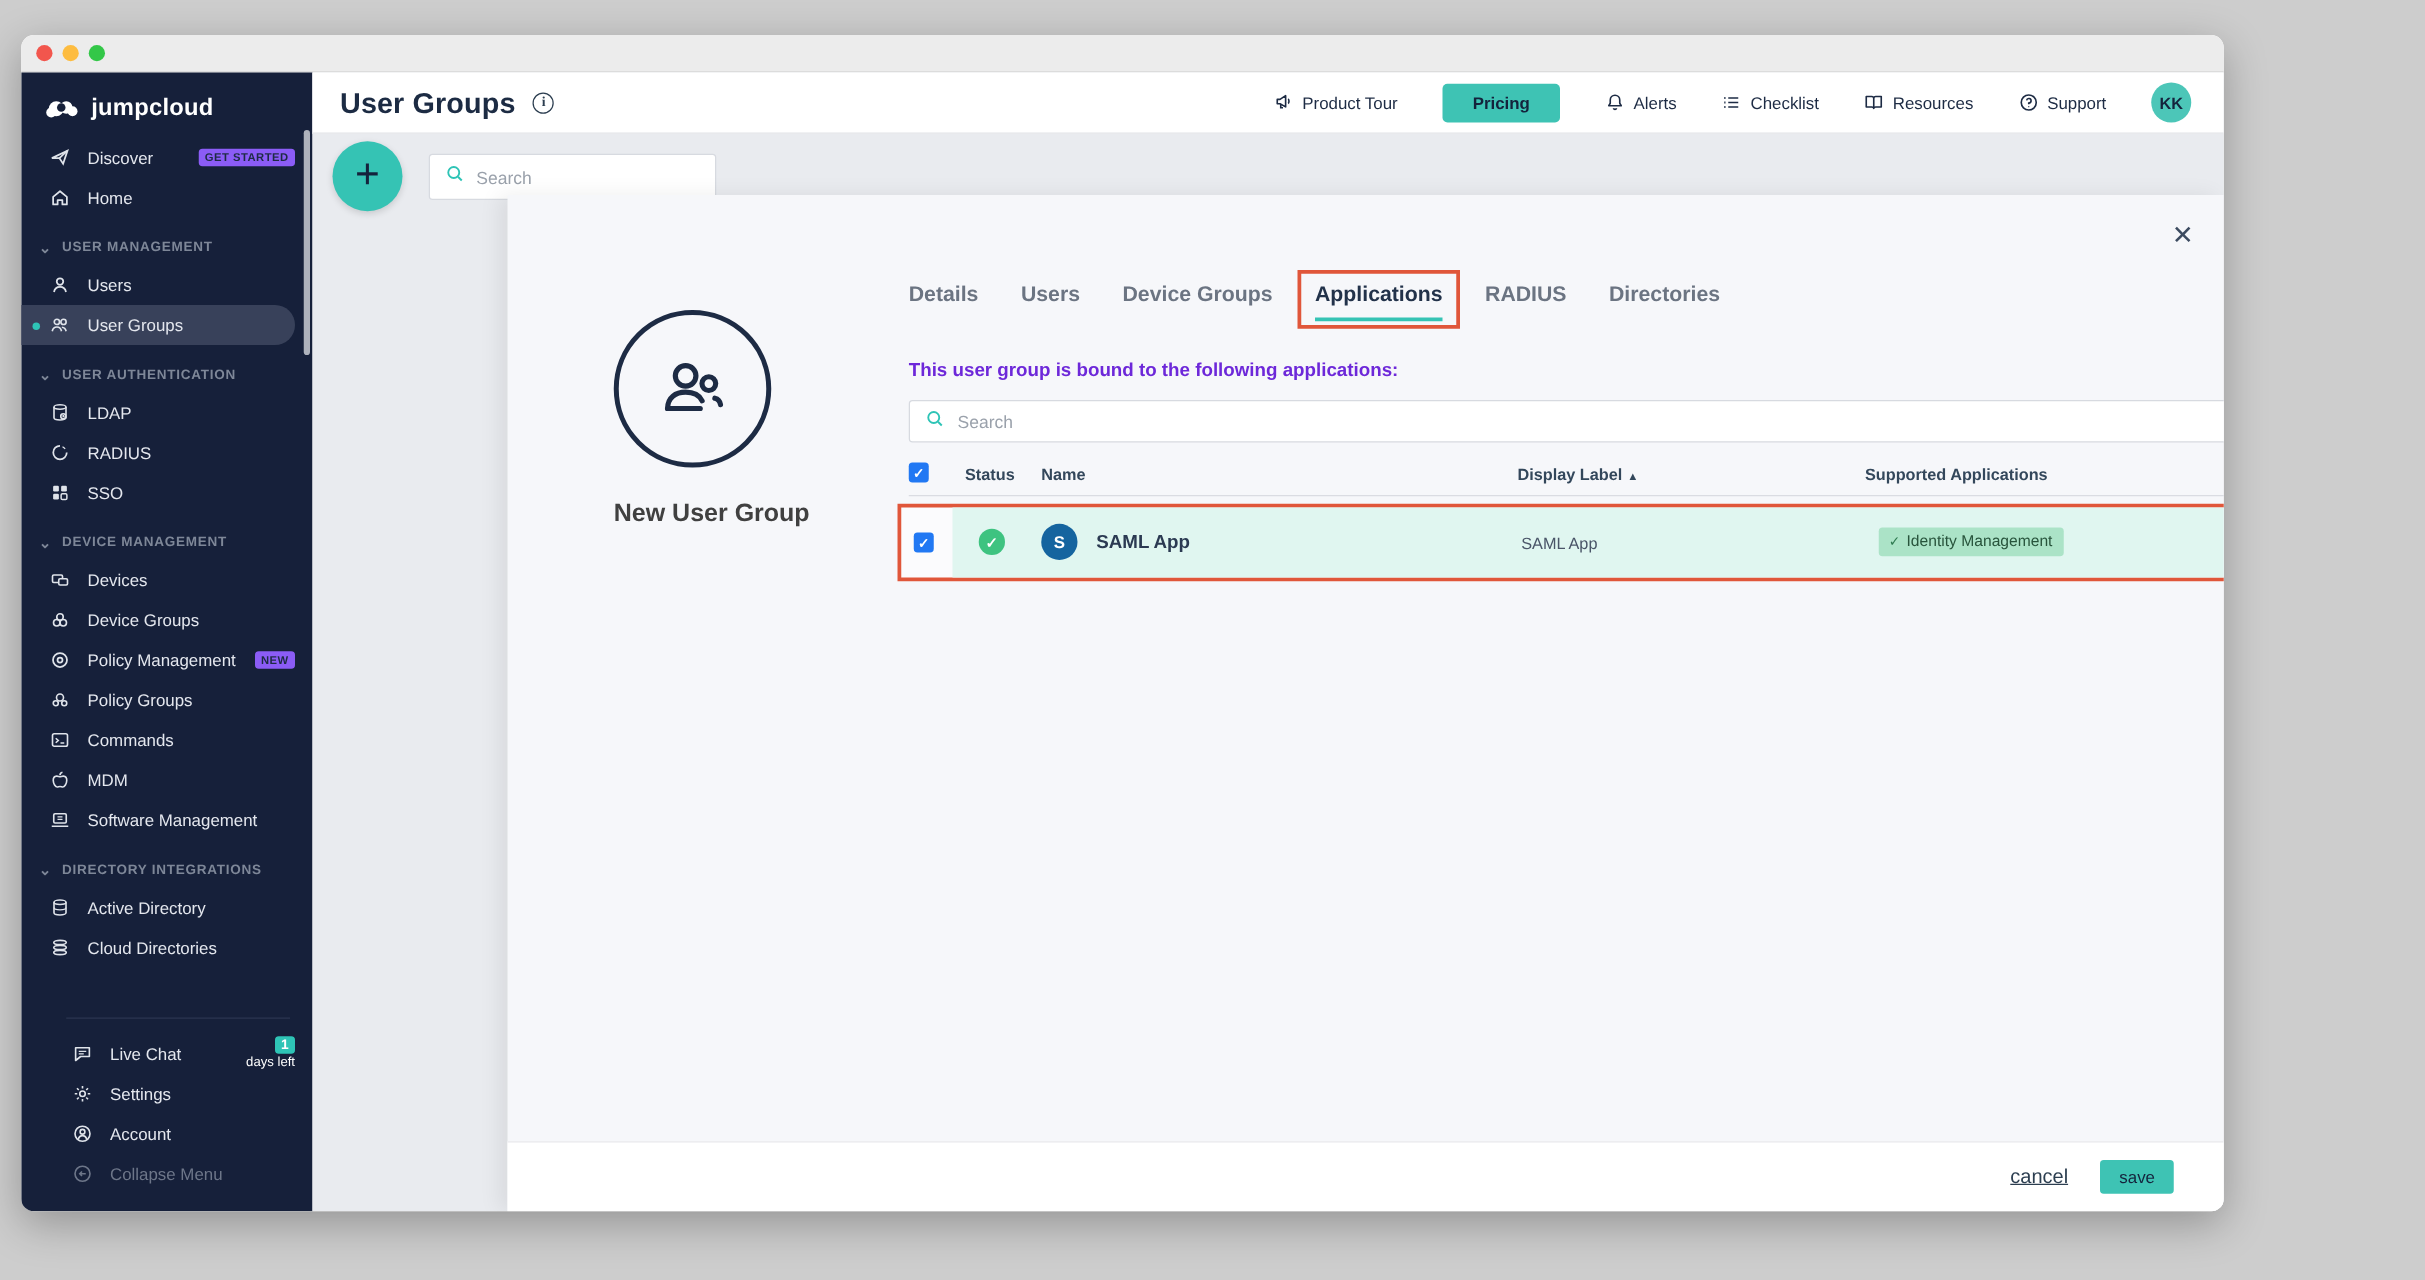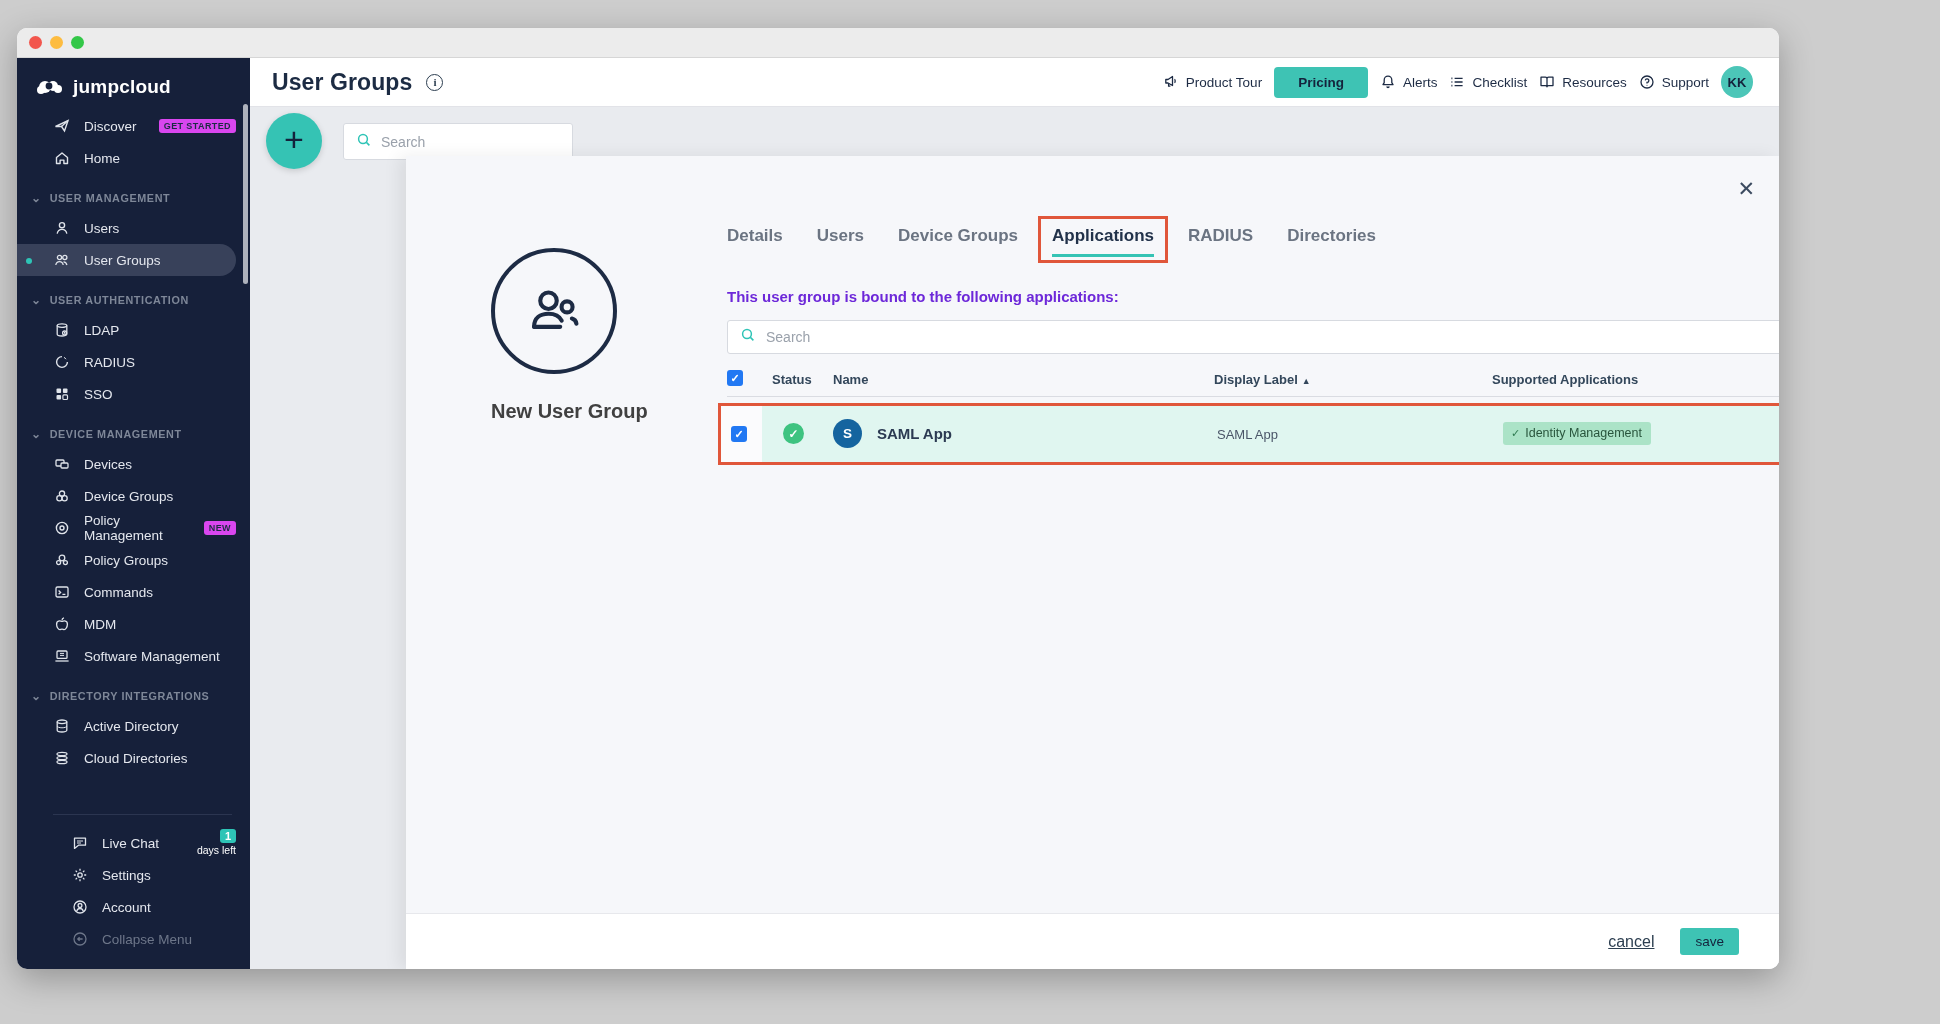--- a/index.html
+++ b/index.html
@@ -17,26 +17,26 @@
   .tl.red{ background:#f2564d; } .tl.yellow{ background:#fdbc40; } .tl.green{ background:#33c748; }
 
   .app { display:flex; height:911px; position:relative; }
 
   
   .sidebar { width:233px; background:#16203a; color:#e8eaef; flex:0 0 233px;
     display:flex; flex-direction:column; padding:10px 0 14px 0; position:relative; }
   .logo { display:flex; align-items:center; gap:8px; padding:8px 18px 12px 18px; }
   .logo svg { display:block; }
   .logo-text { font-size:19px; font-weight:bold; color:#fff; letter-spacing:.2px; }
-  .side-item { display:flex; align-items:center; gap:13px; height:32px; padding:0 14px 0 36px;
+  .side-item { display:flex; align-items:center; gap:13px; height:32px; padding:0 14px 0 22px;
     font-size:13.5px; color:#e4e7ee; position:relative; cursor:default; }
   .side-item .ic { width:18px; display:flex; justify-content:center; color:#dfe3ea; flex:0 0 18px; }
   .side-item.active { background:#38415a; border-radius:0 16px 16px 0; margin-right:14px; }
   .active-dot { position:absolute; left:9px; top:14px; width:6px; height:6px; border-radius:50%; background:#2ec4b6; }
-  .side-badge { margin-left:auto; background:#d946ef; color:#1d2b44; font-size:9px; font-weight:bold;
+  .side-badge { margin-left:auto; background:#8b5cf6; color:#1d2b44; font-size:9px; font-weight:bold;
     padding:2px 5px; border-radius:3px; letter-spacing:.4px; }
   .sec-title { display:flex; align-items:center; gap:8px; height:28px; margin-top:10px; padding:0 22px 0 14px;
     color:#7e8798; font-size:10.8px; font-weight:bold; letter-spacing:.6px; }
   .sec-title .chev { font-size:12px; line-height:10px; color:#7e8798; }
   .side-footer { margin-top:auto;margin-left:18px; }
   .side-divider { height:1px; background:#2b3550; margin:10px 18px 12px 18px; }
   .livechat-right { margin-left:auto; display:flex; flex-direction:column; align-items:flex-end; line-height:1.1; }
   .days-badge { background:#2ec4b6; color:#fff; font-size:11px; font-weight:bold; border-radius:3px;
     padding:1px 5px; }
   .days-left { color:#fff; font-size:10.5px; margin-top:2px; }
@@ -44,21 +44,21 @@
   .side-scroll-thumb { position:absolute; right:2px; top:46px; width:5px; height:180px; border-radius:3px;
     background:#c9cdd4; opacity:.85; }
 
   
   .main { flex:1; display:flex; flex-direction:column; position:relative; background:#e9ebef; }
   .page-header { height:49px; background:#fff; border-bottom:1px solid #e2e3e8; display:flex; align-items:center;
     padding:0 26px 0 22px; gap:14px; flex:0 0 49px; }
   .page-title { font-size:23px; font-weight:bold; color:#1c2b43; letter-spacing:.1px; }
   .info-icon { width:17px; height:17px; border-radius:50%; border:1.4px solid #2c3e50; color:#2c3e50;
     font-size:11px; font-weight:bold; display:flex; align-items:center; justify-content:center; font-family:"Liberation Serif",serif; }
-  .header-actions { margin-left:auto; display:flex; align-items:center; gap:12px; }
+  .header-actions { margin-left:auto; display:flex; align-items:center; gap:36px; }
   .h-act { display:flex; align-items:center; gap:7px; font-size:13.5px; color:#1d2b44; cursor:default; }
   .h-act .ic { color:#1d2b44; display:flex; }
   .pricing-btn { background:#3ec3b4; color:#14233c; font-size:13.5px; font-weight:bold;
     padding:8px 24px; border-radius:4px; border:none; cursor:default; }
   .avatar { width:32px; height:32px; border-radius:50%; background:#4cc6b8; color:#14233c;
     font-size:13px; font-weight:bold; display:flex; align-items:center; justify-content:center; }
 
   .content { flex:1; position:relative; }
   .fab { position:absolute; left:16px; top:6px; width:56px; height:56px; border-radius:50%;
     background:#35c3b4; display:flex; align-items:center; justify-content:center; box-shadow:0 2px 6px rgba(0,0,0,.15); }

